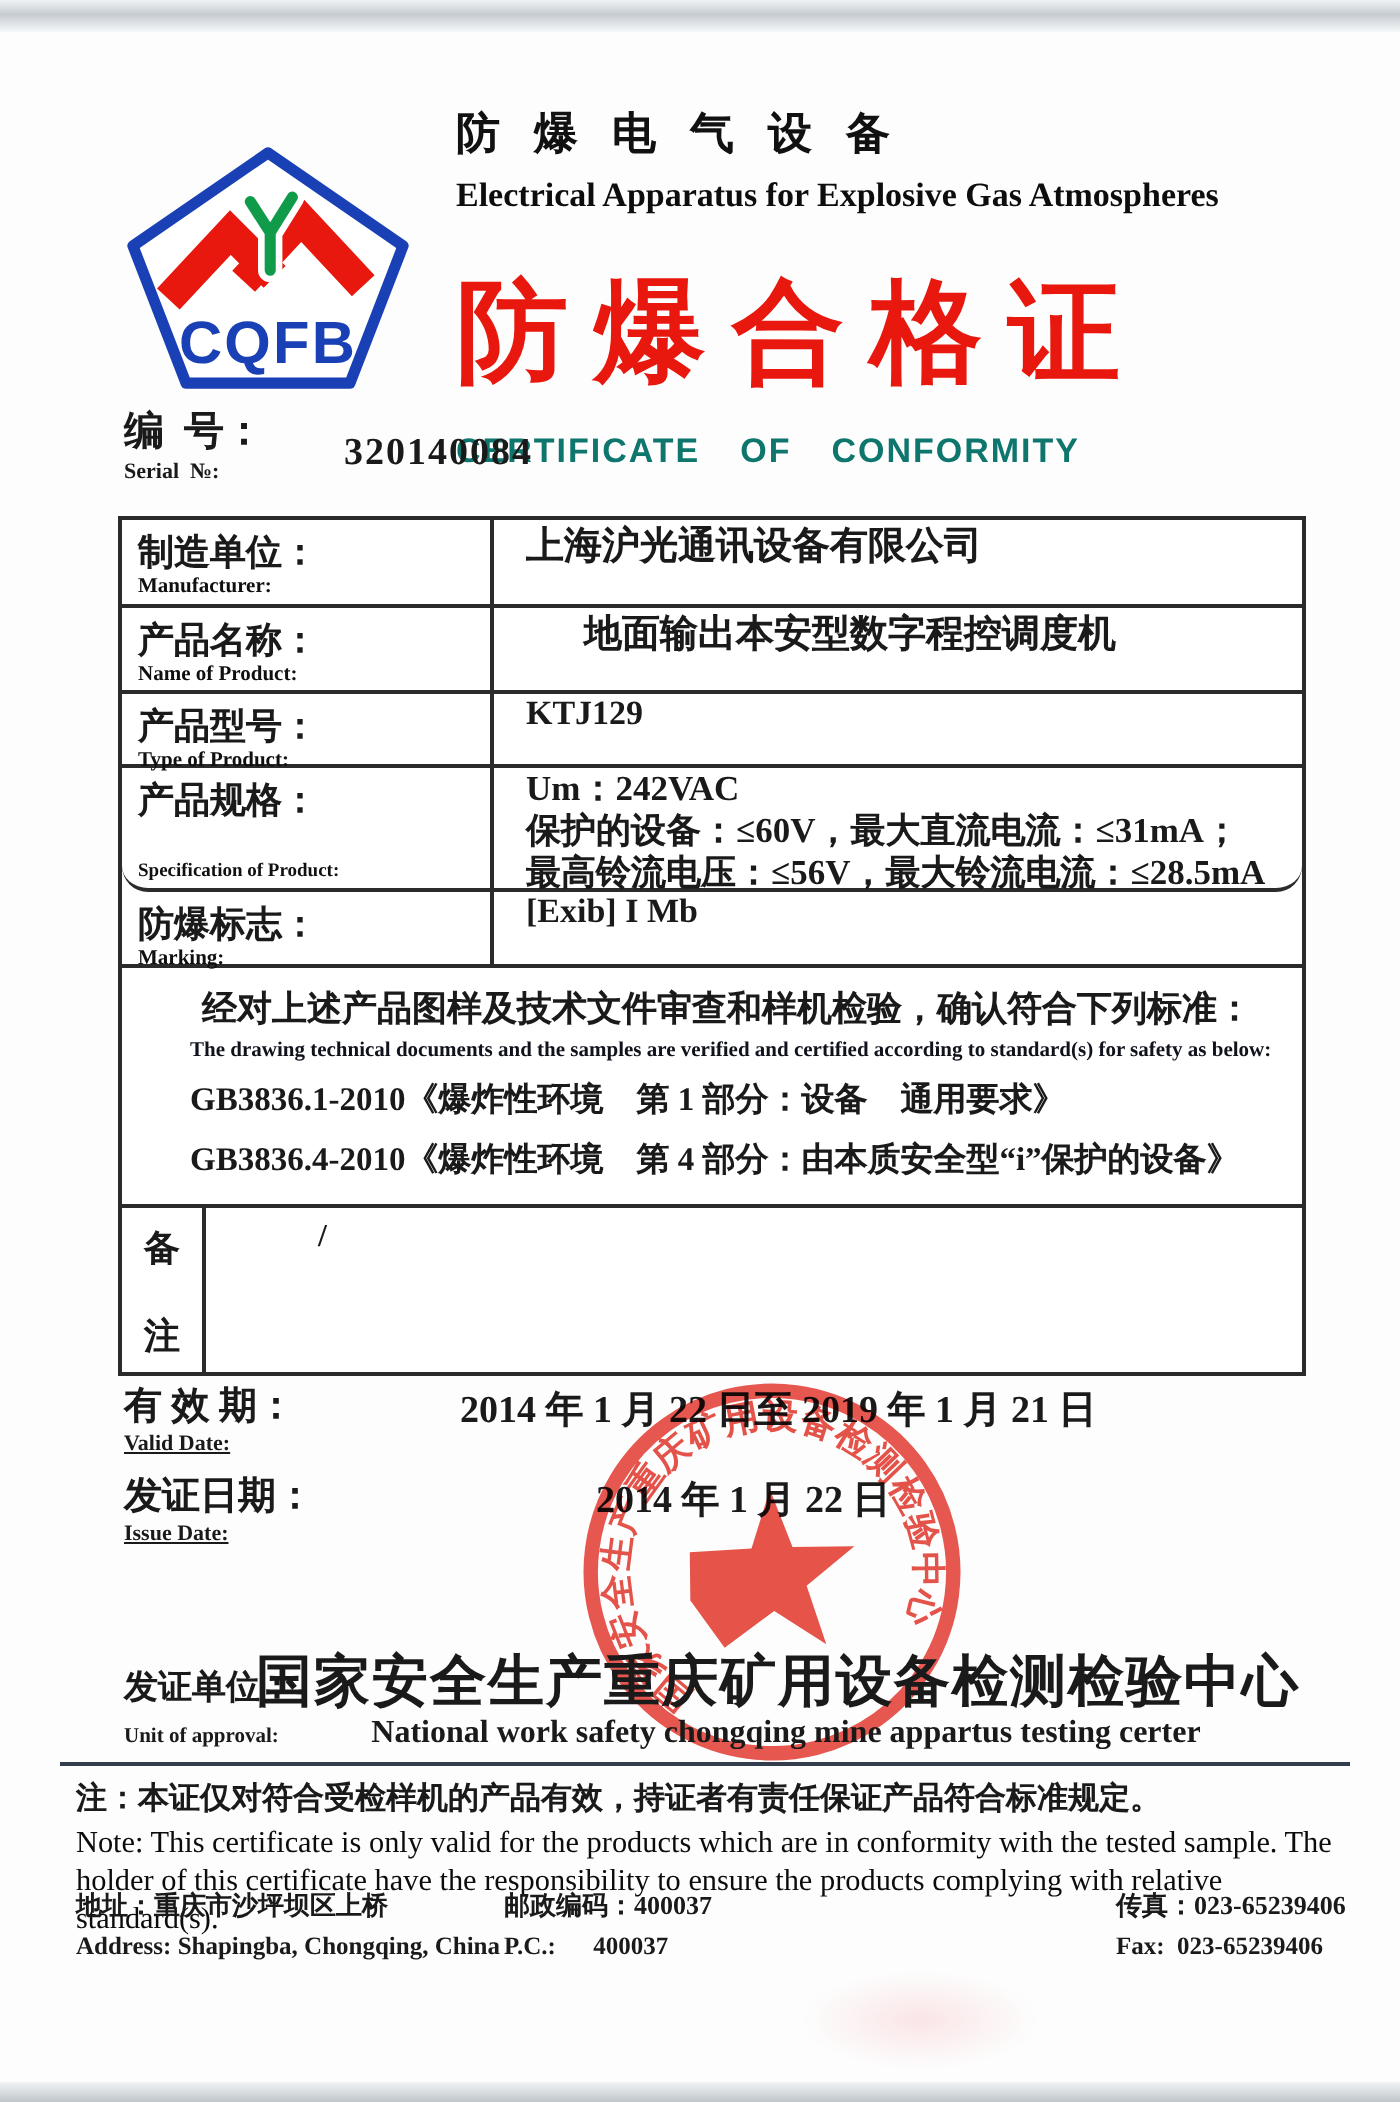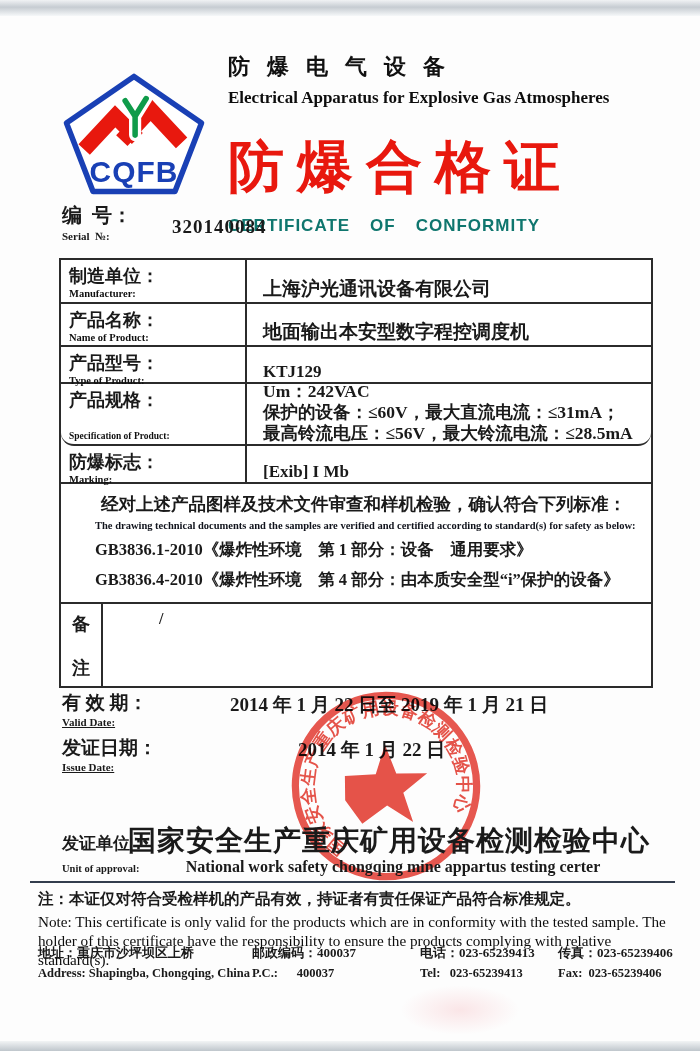--- a/index.html
+++ b/index.html
@@ -33,24 +33,24 @@
   .serial-value { font-size:19px; font-weight:bold; margin-left:40px; margin-top:14px; letter-spacing:1px; }
 
   
   .cert-table { position:absolute; left:59px; top:258px; width:594px; border:2px solid #2b2b2b; background:#fff; }
   .trow { display:flex; border-bottom:2px solid #2b2b2b; }
   .trow:last-child { border-bottom:none; }
   .tlabel { width:186px; border-right:2px solid #2b2b2b; padding:4px 6px 3px 8px;
     display:flex; flex-direction:column; justify-content:space-between; }
   .tlabel .cn { font-size:18px; font-weight:bold; }
   .tlabel .en { font-size:10.5px; font-weight:bold; color:#101010; }
-  .tvalue { flex:1; padding:0 8px 0 16px; display:flex; flex-direction:column; justify-content:flex-end; }
+  .tvalue { flex:1; padding:0 8px 0 16px; display:flex; flex-direction:column; justify-content:flex-start; }
   .tvalue .big { font-size:19px; font-weight:bold; }
   .tvalue .line { font-size:17.5px; font-weight:bold; line-height:21px; }
-  .r1 { height:44px; } .r2 { height:43px; } .r3 { height:37px; } .r4 { height:62px;border-radius:13px; } .r5 { height:38px; }
+  .r1 { height:44px; } .r2 { height:43px;gap:29px; } .r3 { height:37px; } .r4 { height:62px;border-radius:13px; } .r5 { height:38px; }
 
   .statement-row { display:block; border-bottom:2px solid #2b2b2b; height:120px; padding-top:8px; }
   .statement-cn { font-size:17.5px; font-weight:bold; margin-left:40px; }
   .statement-en { font-size:10.5px; font-weight:bold; margin-left:34px; margin-top:4px; color:#10131c; }
   .standard-line { font-size:16.5px; font-weight:bold; margin-left:34px; margin-top:8px; line-height:22px; }
 
   .remarks-row { height:82px; }
   .remarks-row .tlabel { width:42px; align-items:center; padding:8px 0 6px 0; }
   .remarks-row .tlabel .cn { font-size:18px; font-weight:bold; }
   .remarks-row .tvalue { justify-content:flex-start; padding-top:6px; }
@@ -241,22 +241,18 @@
 
   <div class="contact-row">
     <div class="contact-col c1">
       <div class="cn">地址：重庆市沙坪坝区上桥</div>
       <div class="en">Address: Shapingba, Chongqing, China</div>
     </div>
     <div class="contact-col c2">
       <div class="cn">邮政编码：400037</div>
       <div class="en">P.C.:      400037</div>
     </div>
-    <div class="contact-col c3">
-      <div class="cn">电话：023-65239413</div>
-      <div class="en">Tel:   023-65239413</div>
-    </div>
     <div class="contact-col c4">
       <div class="cn">传真：023-65239406</div>
       <div class="en">Fax:  023-65239406</div>
     </div>
   </div>
 </div>
 
 </body></html>

